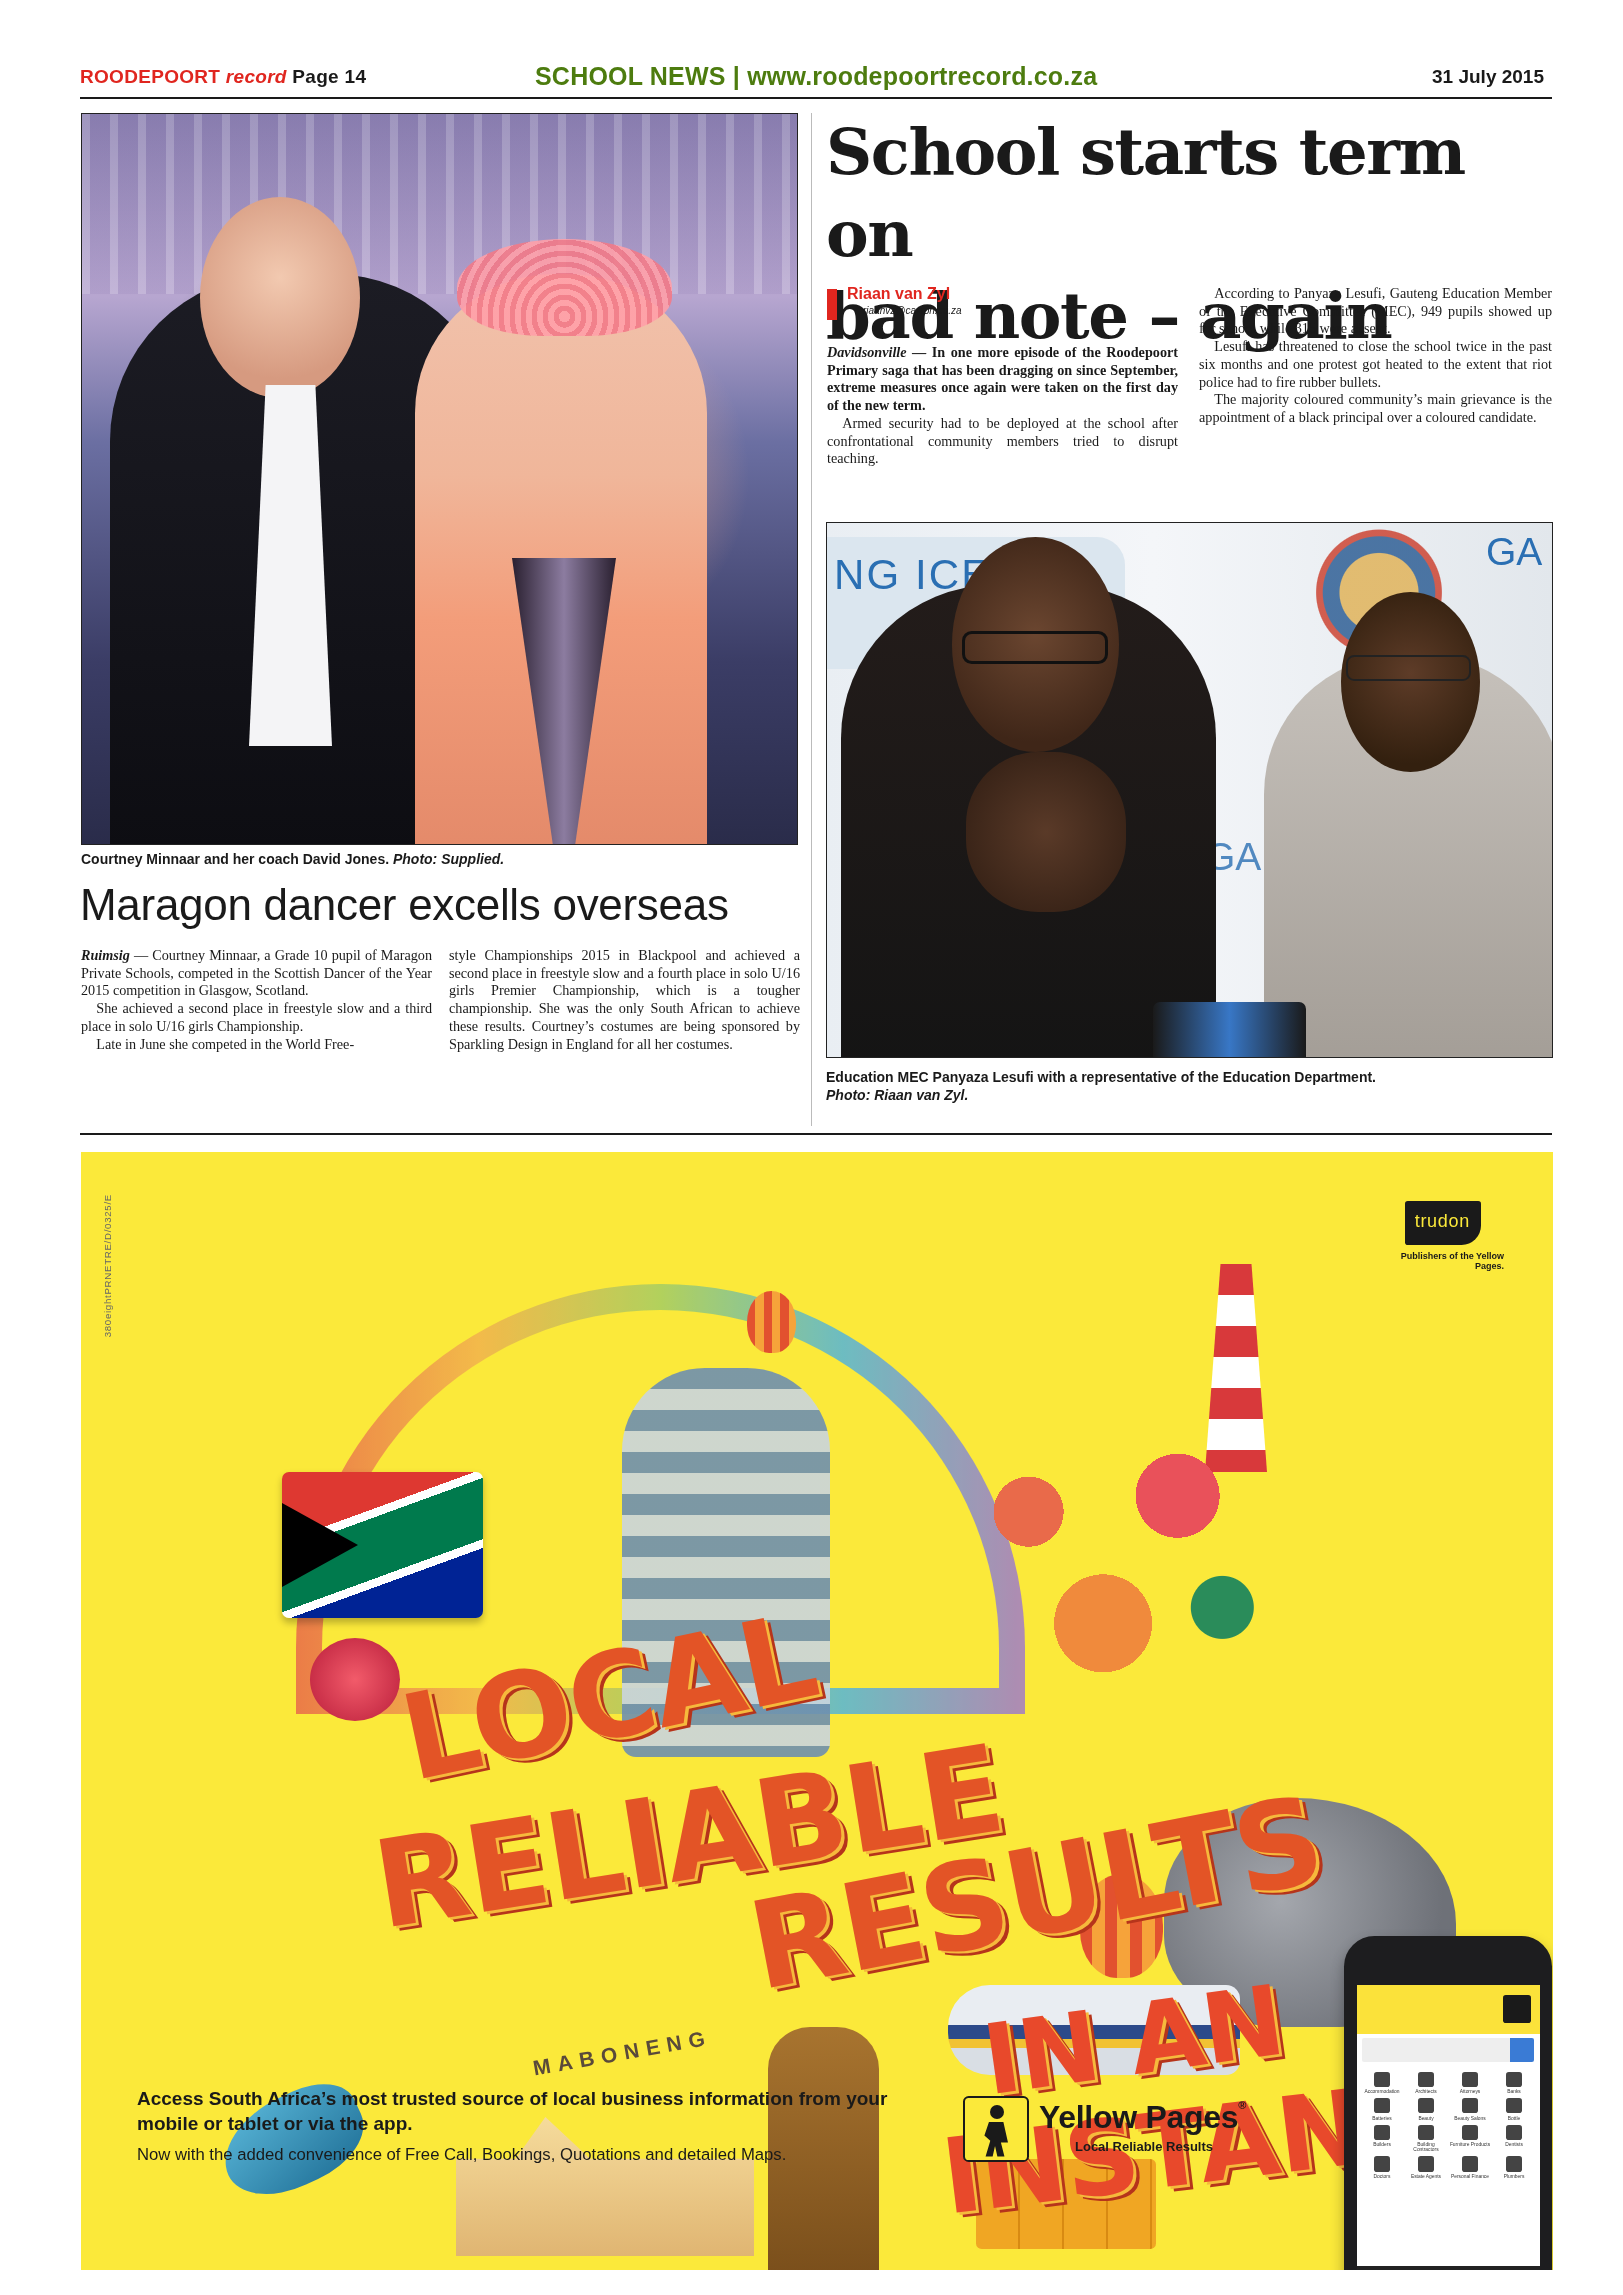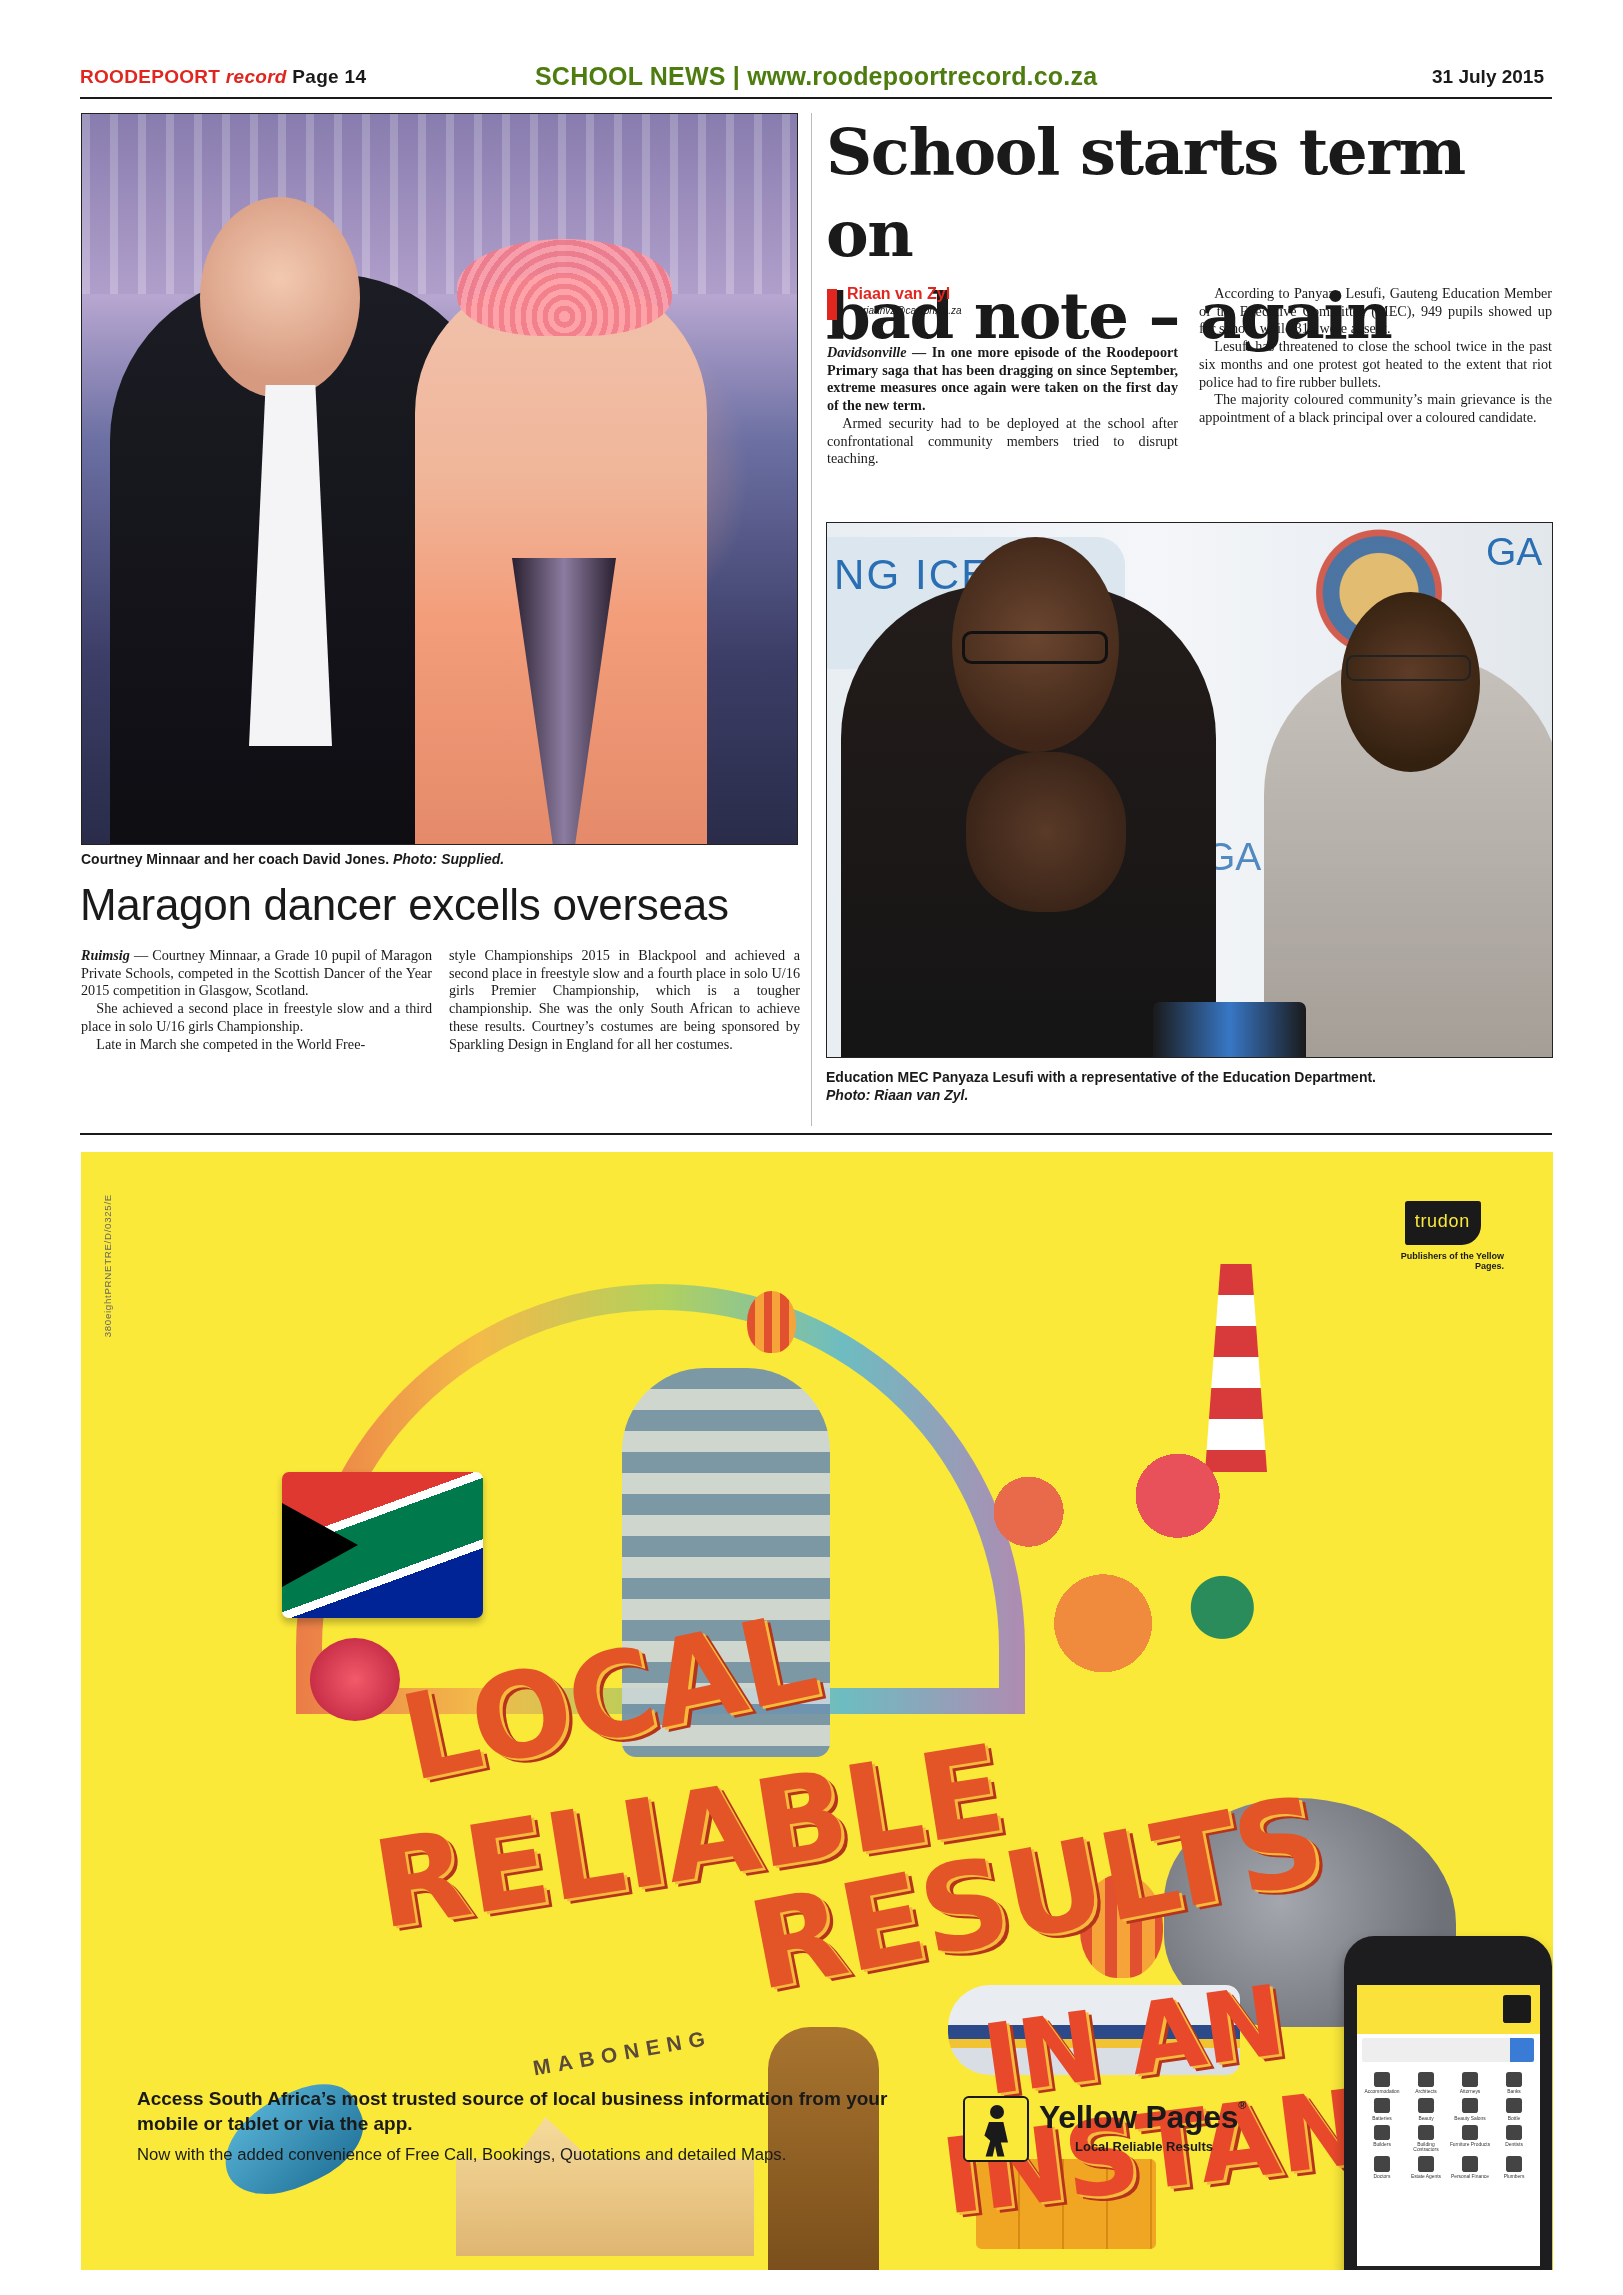--- a/index.html
+++ b/index.html
@@ -151,21 +151,21 @@
 </div>
 <div class="caption" style="left:81px; top:850px;">
   <span>Courtney Minnaar and her coach David Jones.</span>
   <i>Photo: Supplied.</i>
 </div>
 
 <h2 class="maragon-title">Maragon dancer excells overseas</h2>
 <div class="col" style="left:81px; top:947px; width:351px;">
   <p><span class="dateline">Ruimsig</span> <span>— Courtney Minnaar, a Grade 10 pupil of Maragon Private Schools, competed in the Scottish Dancer of the Year 2015 competition in Glasgow, Scotland.</span></p>
   <p>She achieved a second place in freestyle slow and a third place in solo U/16 girls Championship.</p>
-  <p>Late in March she competed in the World Free-</p>
+  <p>Late in June she competed in the World Free-</p>
 </div>
 <div class="col" style="left:449px; top:947px; width:351px;">
   <p>style Championships 2015 in Blackpool and achieved a second place in freestyle slow and a fourth place in solo U/16 girls Premier Championship, which is a tougher championship. She was the only South African to achieve these results.  Courtney’s costumes are being sponsored by Sparkling Design in England for all her costumes.</p>
 </div>
 
 <h1 class="school-title">
   <span>School starts term on</span><br>
   <span>bad note – again</span>
 </h1>
 <div class="byline-bar"></div>

